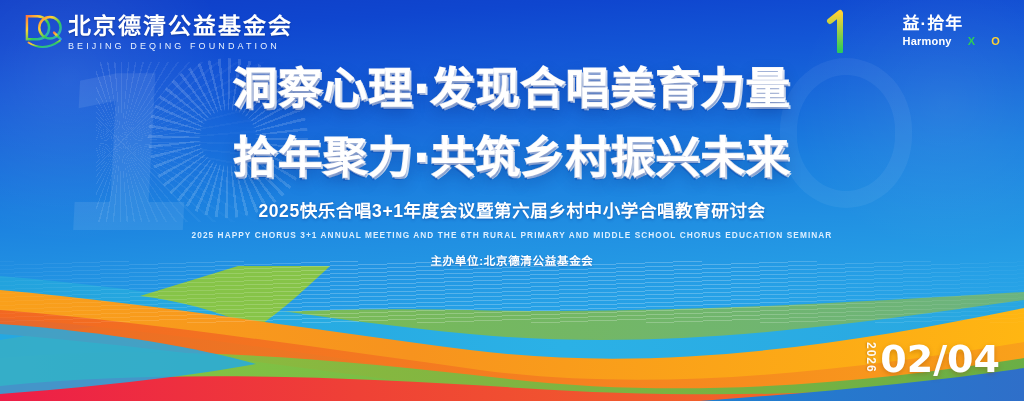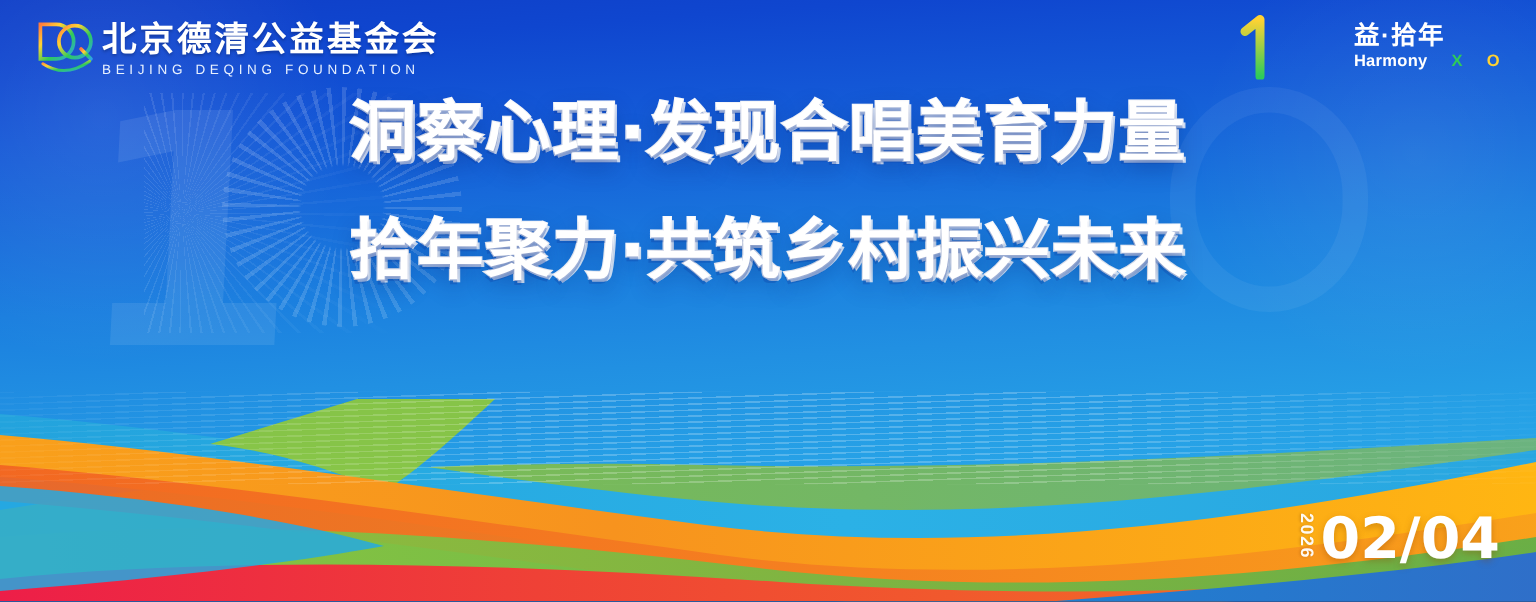--- a/index.html
+++ b/index.html
@@ -117,21 +117,21 @@
     font-weight:700;
     letter-spacing:1px;
     line-height:66px;
     text-shadow:
       0 3px 0 rgba(12,60,160,.30),
       0 6px 14px rgba(8,40,120,.38),
       2px 2px 0 rgba(255,255,255,.85);
     -webkit-text-stroke:1.5px #ffffff;
     paint-order:stroke fill;
   }
-  .h-line.l2{margin-top:13px;}
+  .h-line.l2{margin-top:3px;}
 
   
   .subs{position:absolute;left:0;right:0;top:200px;text-align:center;}
   .sub-cn{
     color:#ffffff;font-size:17.5px;font-weight:700;letter-spacing:.6px;
     line-height:22px;
     text-shadow:0 1px 3px rgba(10,50,140,.45);
   }
   .sub-en{
     margin-top:7px;
@@ -281,20 +281,25 @@
           <span class="o">O</span>
       </span>
     </span>
   </div>
 
   <div class="headline">
     <span class="h-line l1">洞察心理·发现合唱美育力量</span>
     <span class="h-line l2">拾年聚力·共筑乡村振兴未来</span>
   </div>
 
+  <div class="subs">
+    <div class="sub-cn">2025快乐合唱3+1年度会议暨第六届乡村中小学合唱教育研讨会</div>
+    <div class="sub-en">2025 HAPPY CHORUS 3+1 ANNUAL MEETING AND THE 6TH RURAL PRIMARY AND MIDDLE SCHOOL CHORUS EDUCATION SEMINAR</div>
+    <div class="sub-org">主办单位:北京德清公益基金会</div>
+  </div>
 
   <div class="waves">
     <svg viewBox="0 0 1024 135" preserveAspectRatio="none" aria-hidden="true">
       <defs>
         <linearGradient id="wCy" x1="0" y1="0" x2="1" y2="0">
           <stop offset="0%" stop-color="#23a3dd"></stop>
           <stop offset="55%" stop-color="#2bb1e6"></stop>
           <stop offset="100%" stop-color="#29a6e0"></stop>
         </linearGradient>
         <linearGradient id="wGr" x1="0" y1="0" x2="1" y2="0">

